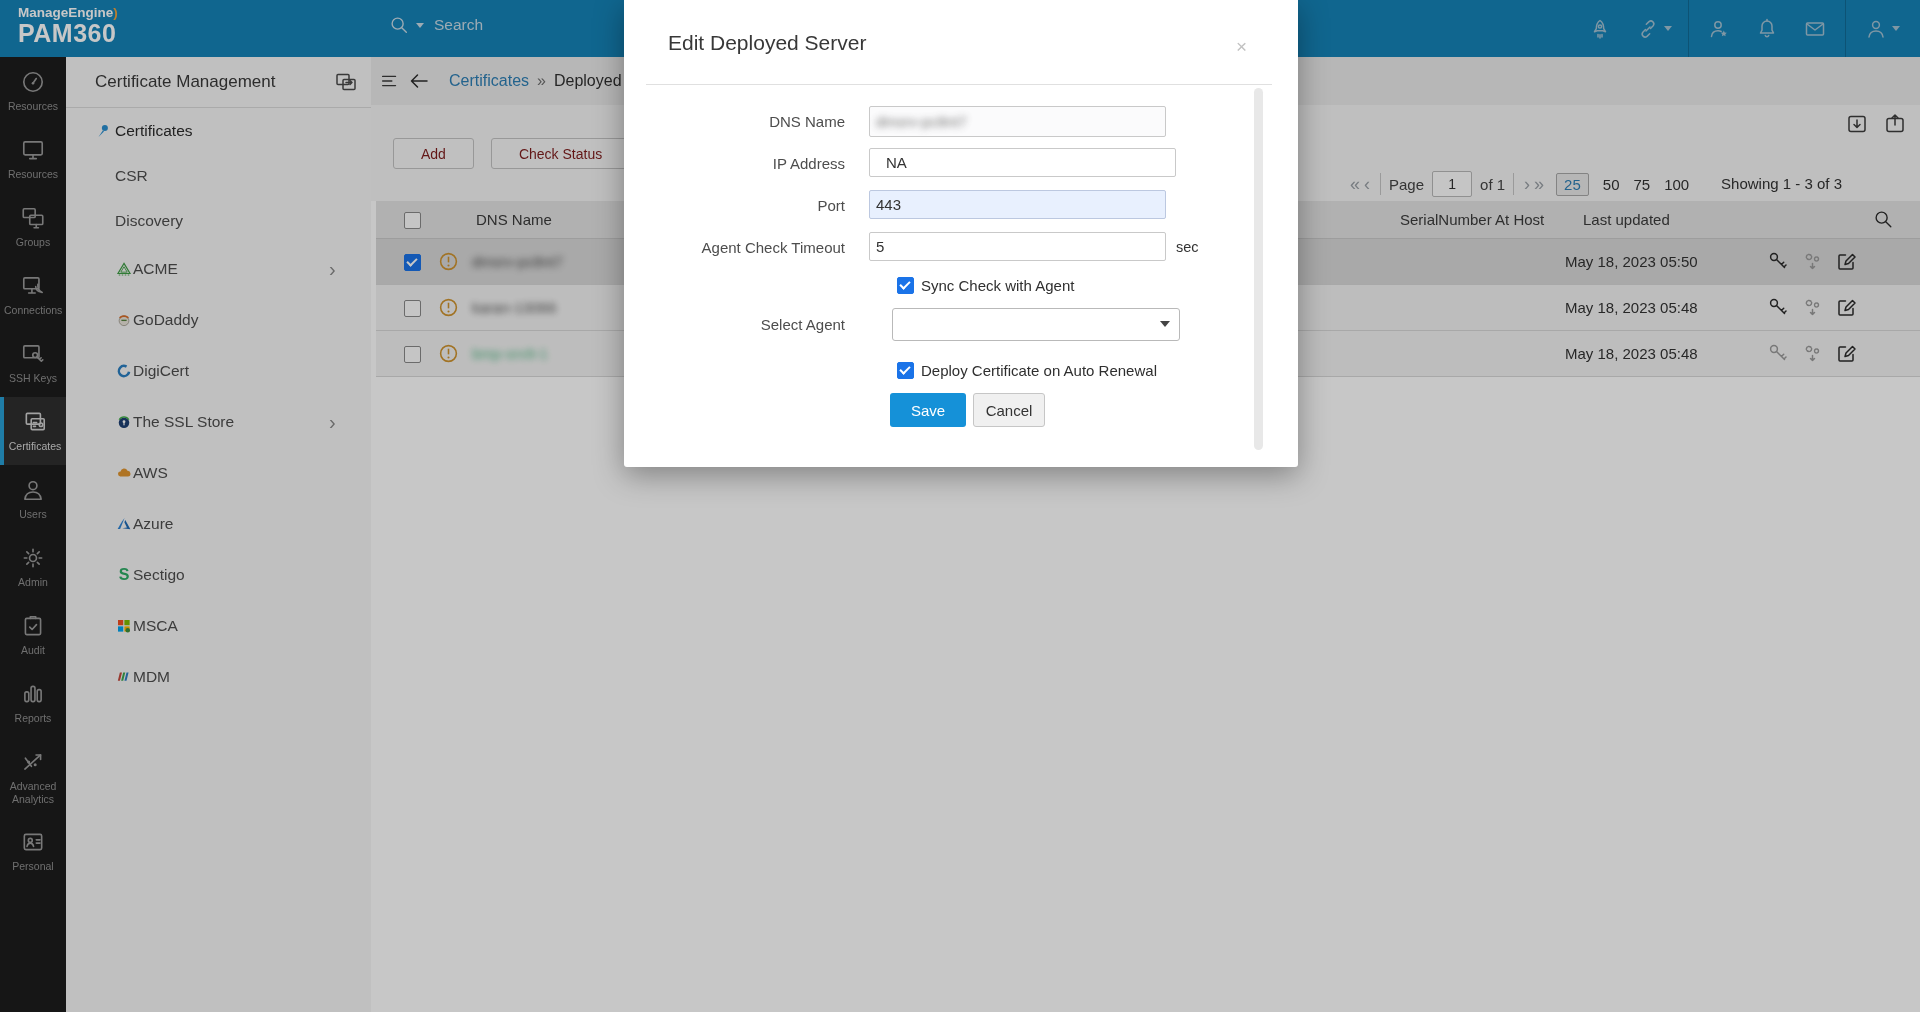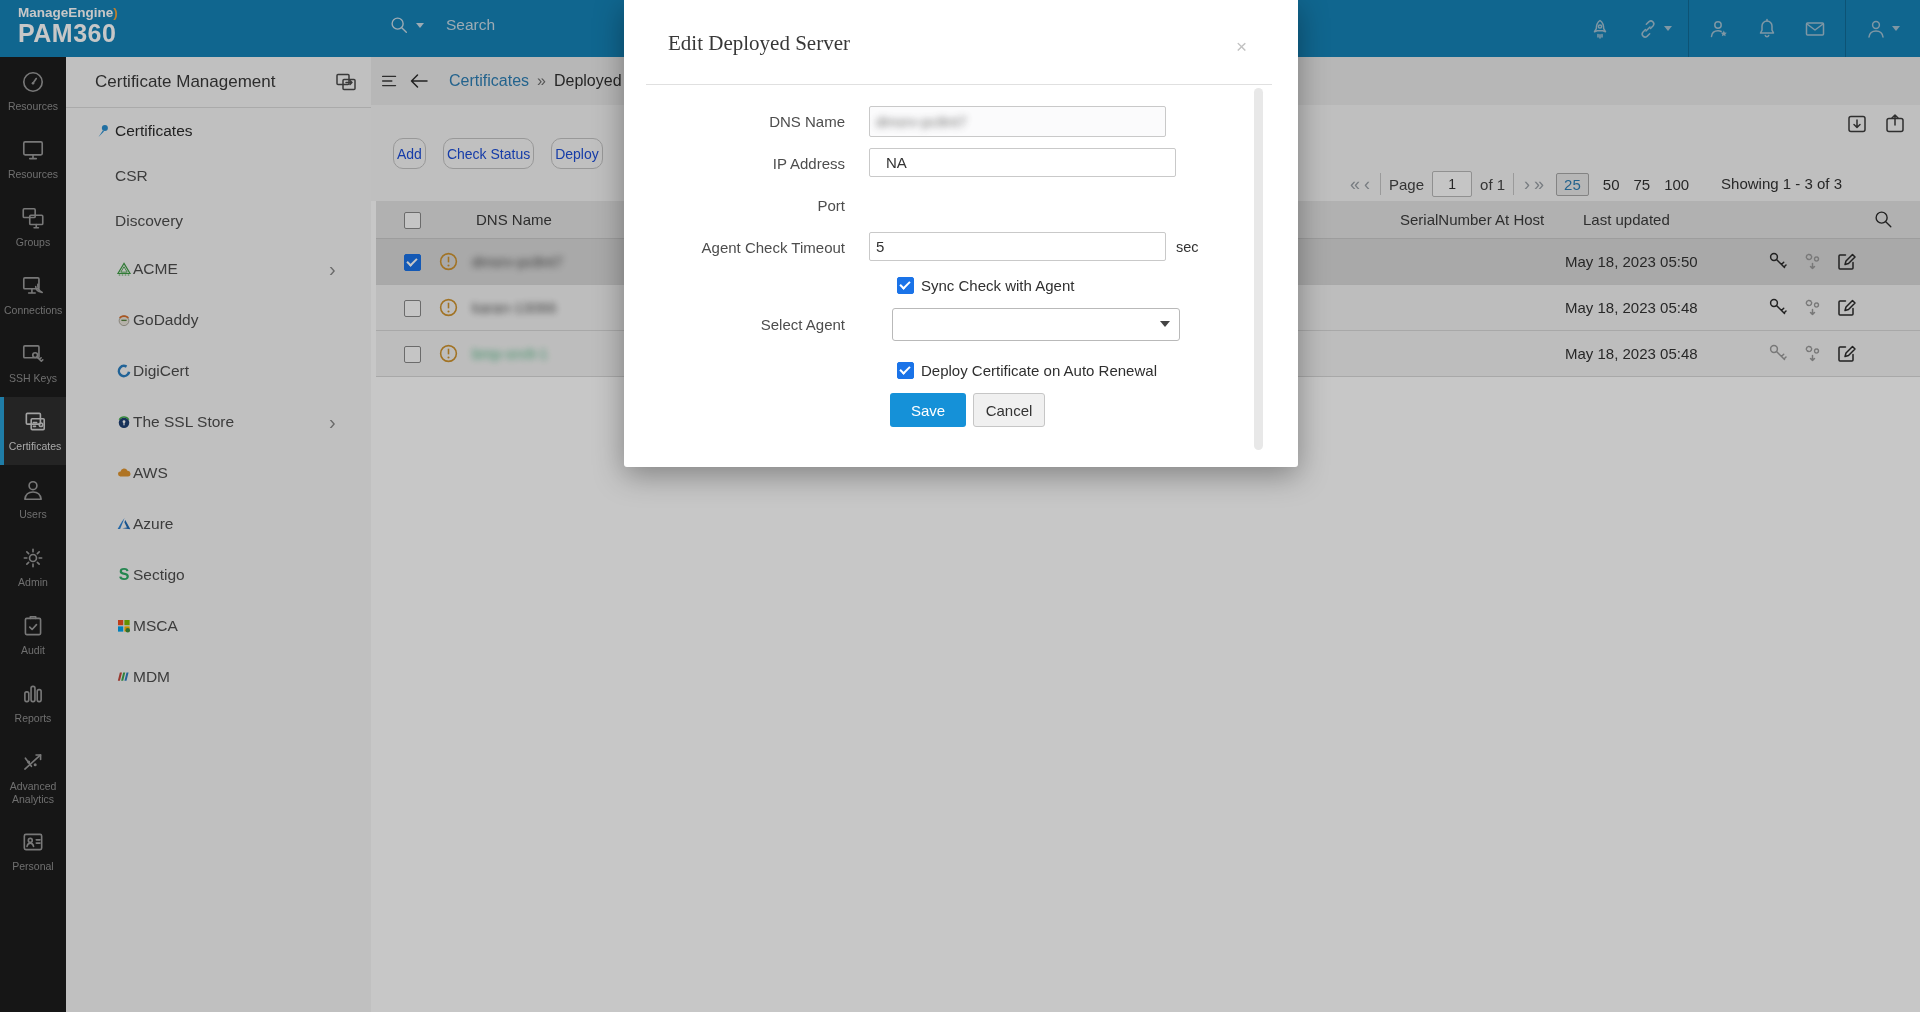--- a/index.html
+++ b/index.html
@@ -9,21 +9,21 @@
 
   
   .topbar{position:absolute;left:0;top:0;width:1920px;height:57px;background:#1583b8;z-index:5;}
   .logo{position:absolute;left:18px;top:6px;color:#fff;line-height:1.05;}
   .logo .l1{font-size:13.5px;font-weight:bold;}
   .logo .l1 .swoosh{color:#f0a23c;font-weight:bold;}
   .logo .l2{font-size:25px;font-weight:bold;letter-spacing:.5px;}
   .tb-search{position:absolute;left:388px;top:14px;display:flex;align-items:center;gap:10px;color:#c9dbe6;}
   .tb-search .mag{width:22px;height:22px;}
   .tb-search .caret{width:0;height:0;border-left:4px solid transparent;border-right:4px solid transparent;border-top:5px solid #c9dbe6;margin-left:-4px;}
-  .tb-search .ph{font-size:15.5px;margin-left:12px;}
+  .tb-search .ph{font-size:15.5px;margin-left:0;}
   .tb-icons{position:absolute;right:10px;top:0;height:57px;display:flex;align-items:center;color:#a3c2d3;}
   .tb-ic{width:24px;height:24px;margin:0 12px;cursor:pointer;display:flex;align-items:center;}
   .tb-sep{width:1px;height:57px;background:rgba(0,0,0,.18);margin:0 6px;}
   .tb-caret{width:0;height:0;border-left:4px solid transparent;border-right:4px solid transparent;border-top:5px solid #a3c2d3;margin-left:-8px;margin-right:10px;}
 
   
   .rail{position:absolute;left:0;top:57px;width:66px;height:955px;background:#1d1d1d;z-index:4;}
   .rail-item{position:relative;height:68px;display:flex;flex-direction:column;align-items:center;justify-content:center;gap:5px;color:#9a9a9a;cursor:pointer;}
   .rail-item.tall{height:80px;}
   .rail-item .rail-ic{width:26px;height:26px;}
@@ -52,21 +52,21 @@
   
   .main{position:absolute;left:371px;top:57px;width:1549px;height:955px;background:#fff;}
   .crumbrow{position:absolute;left:0;top:0;right:0;height:48px;background:#ebebeb;border-bottom:1px solid #d2d2d2;display:flex;align-items:center;}
   .burger{width:22px;height:22px;color:#3b3b3b;margin-left:8px;cursor:pointer;}
   .backarrow{width:24px;height:24px;color:#2b2b2b;margin-left:6px;cursor:pointer;}
   .crumb-link{font-size:16px;color:#2e7fb5;margin-left:18px;cursor:pointer;}
   .crumb-sep{font-size:16px;color:#6e6e6e;margin:0 8px;}
   .crumb-cur{font-size:16px;color:#303030;white-space:nowrap;}
   .band{position:absolute;left:0;top:48px;right:0;height:96px;background:#f5f5f5;}
   .toolbar{position:absolute;left:22px;top:81px;display:flex;gap:17px;}
-  .btn{height:31px;padding:0 3px;background:#f6f6f6;border:1px solid #c3c3c3;border-radius:10px;font-size:14px;color:#1d4ed8;display:flex;align-items:center;cursor:pointer;font-family:"Liberation Sans",sans-serif;}
+  .btn{height:31px;padding:0 27px;background:#f6f6f6;border:1px solid #c3c3c3;border-radius:3px;font-size:14px;color:#7f1d1d;display:flex;align-items:center;cursor:pointer;font-family:"Liberation Sans",sans-serif;}
   .io-icons{position:absolute;right:13px;top:55px;display:flex;gap:14px;color:#3d3d3d;}
   .io-icons .tb-io{width:24px;height:24px;cursor:pointer;}
   .pager{position:absolute;left:977px;top:113px;height:28px;display:flex;align-items:center;font-size:15px;color:#444;}
   .pg-arr{color:#9aa0a6;font-size:18px;cursor:pointer;padding:0 2px;line-height:1;}
   .pg-div{width:1px;height:22px;background:#c6c6c6;margin:0 8px;}
   .pg-input{width:34px;height:22px;border:1px solid #b9b9b9;border-radius:2px;text-align:center;font-size:14px;color:#333;background:#fdfdfd;margin:0 8px;font-family:"Liberation Sans",sans-serif;}
   .pg-size{margin:0 7px;color:#333;cursor:pointer;}
   .pg-size.sel{border:1px solid #a8a8a8;background:#eaeaea;color:#2e7fb5;padding:2px 7px;border-radius:2px;margin-left:10px;}
   .showing{position:absolute;right:78px;top:118px;font-size:15px;color:#333;}
 
@@ -91,21 +91,21 @@
   .act{position:absolute;top:10px;width:24px;height:24px;color:#2b2b2b;cursor:pointer;}
   .act.gray{color:#9a9a9a;}
   .act.key{left:1390px;}
   .act.gears{left:1424px;}
   .act.edit{left:1458px;}
 
   
   .dim{position:absolute;inset:0;background:rgba(0,0,0,.22);z-index:60;}
   .modal{position:absolute;left:624px;top:0;width:674px;height:467px;background:#fff;z-index:100;
          border-radius:0 0 3px 3px;box-shadow:0 8px 30px rgba(0,0,0,.35);}
-  .m-title{position:absolute;left:44px;top:31px;font-size:21px;color:#383838;font-family:Liberation Serif, serif;}
+  .m-title{position:absolute;left:44px;top:31px;font-size:21px;color:#383838;}
   .m-close{position:absolute;left:608px;top:33px;font-size:19px;color:#c2c2c2;cursor:pointer;padding:4px;line-height:1;}
   .m-divider{position:absolute;left:22px;top:84px;width:626px;height:1px;background:#e0e0e0;}
   .f-label{position:absolute;left:0;width:221px;text-align:right;font-size:15px;color:#4d4d4d;}
   .f-input{position:absolute;left:245px;width:283px;height:27px;border:1px solid #c9c9c9;border-radius:2px;
            font-size:15px;color:#333;padding:0 6px;font-family:"Liberation Sans",sans-serif;background:#fff;}
   .f-input.autofill{background:#e8f0fe;border-color:#bcc8e0;}
   .f-fake{position:absolute;left:245px;width:283px;height:29px;border:1px solid #c9c9c9;border-radius:2px;background:#fbfbfc;
           display:flex;align-items:center;padding:0 6px;font-size:15px;color:#5a5a5a;overflow:hidden;}
   .f-suffix{position:absolute;left:552px;font-size:14.5px;color:#333;}
   .m-cb{position:absolute;left:273px;width:15px;height:15px;border:1.5px solid #8a8a8a;border-radius:2px;cursor:pointer;}
@@ -578,20 +578,21 @@
 
     <div class="f-label" style="top:113px">DNS Name</div>
     <div class="f-fake" style="top:106px">
       <span class="blurtext">dmsrv-pc8nt7</span>
     </div>
 
     <div class="f-label" style="top:155px">IP Address</div>
     <input class="f-input" style="top: 148px; padding-left: 16px;" value="NA">
 
     <div class="f-label" style="top:197px">Port</div>
+    <input class="f-input autofill" style="top: 190px;" value="443">
 
     <div class="f-label" style="top:239px">Agent Check Timeout</div>
     <input class="f-input" style="top: 232px;" value="5">
     <span class="f-suffix" style="top:239px">sec</span>
 
     <span class="m-cb checked" style="top:277px"></span>
     <span class="m-cb-label" style="top:277px">Sync Check with Agent</span>
 
     <div class="f-label" style="top:316px">Select Agent</div>
     <div class="f-select">

